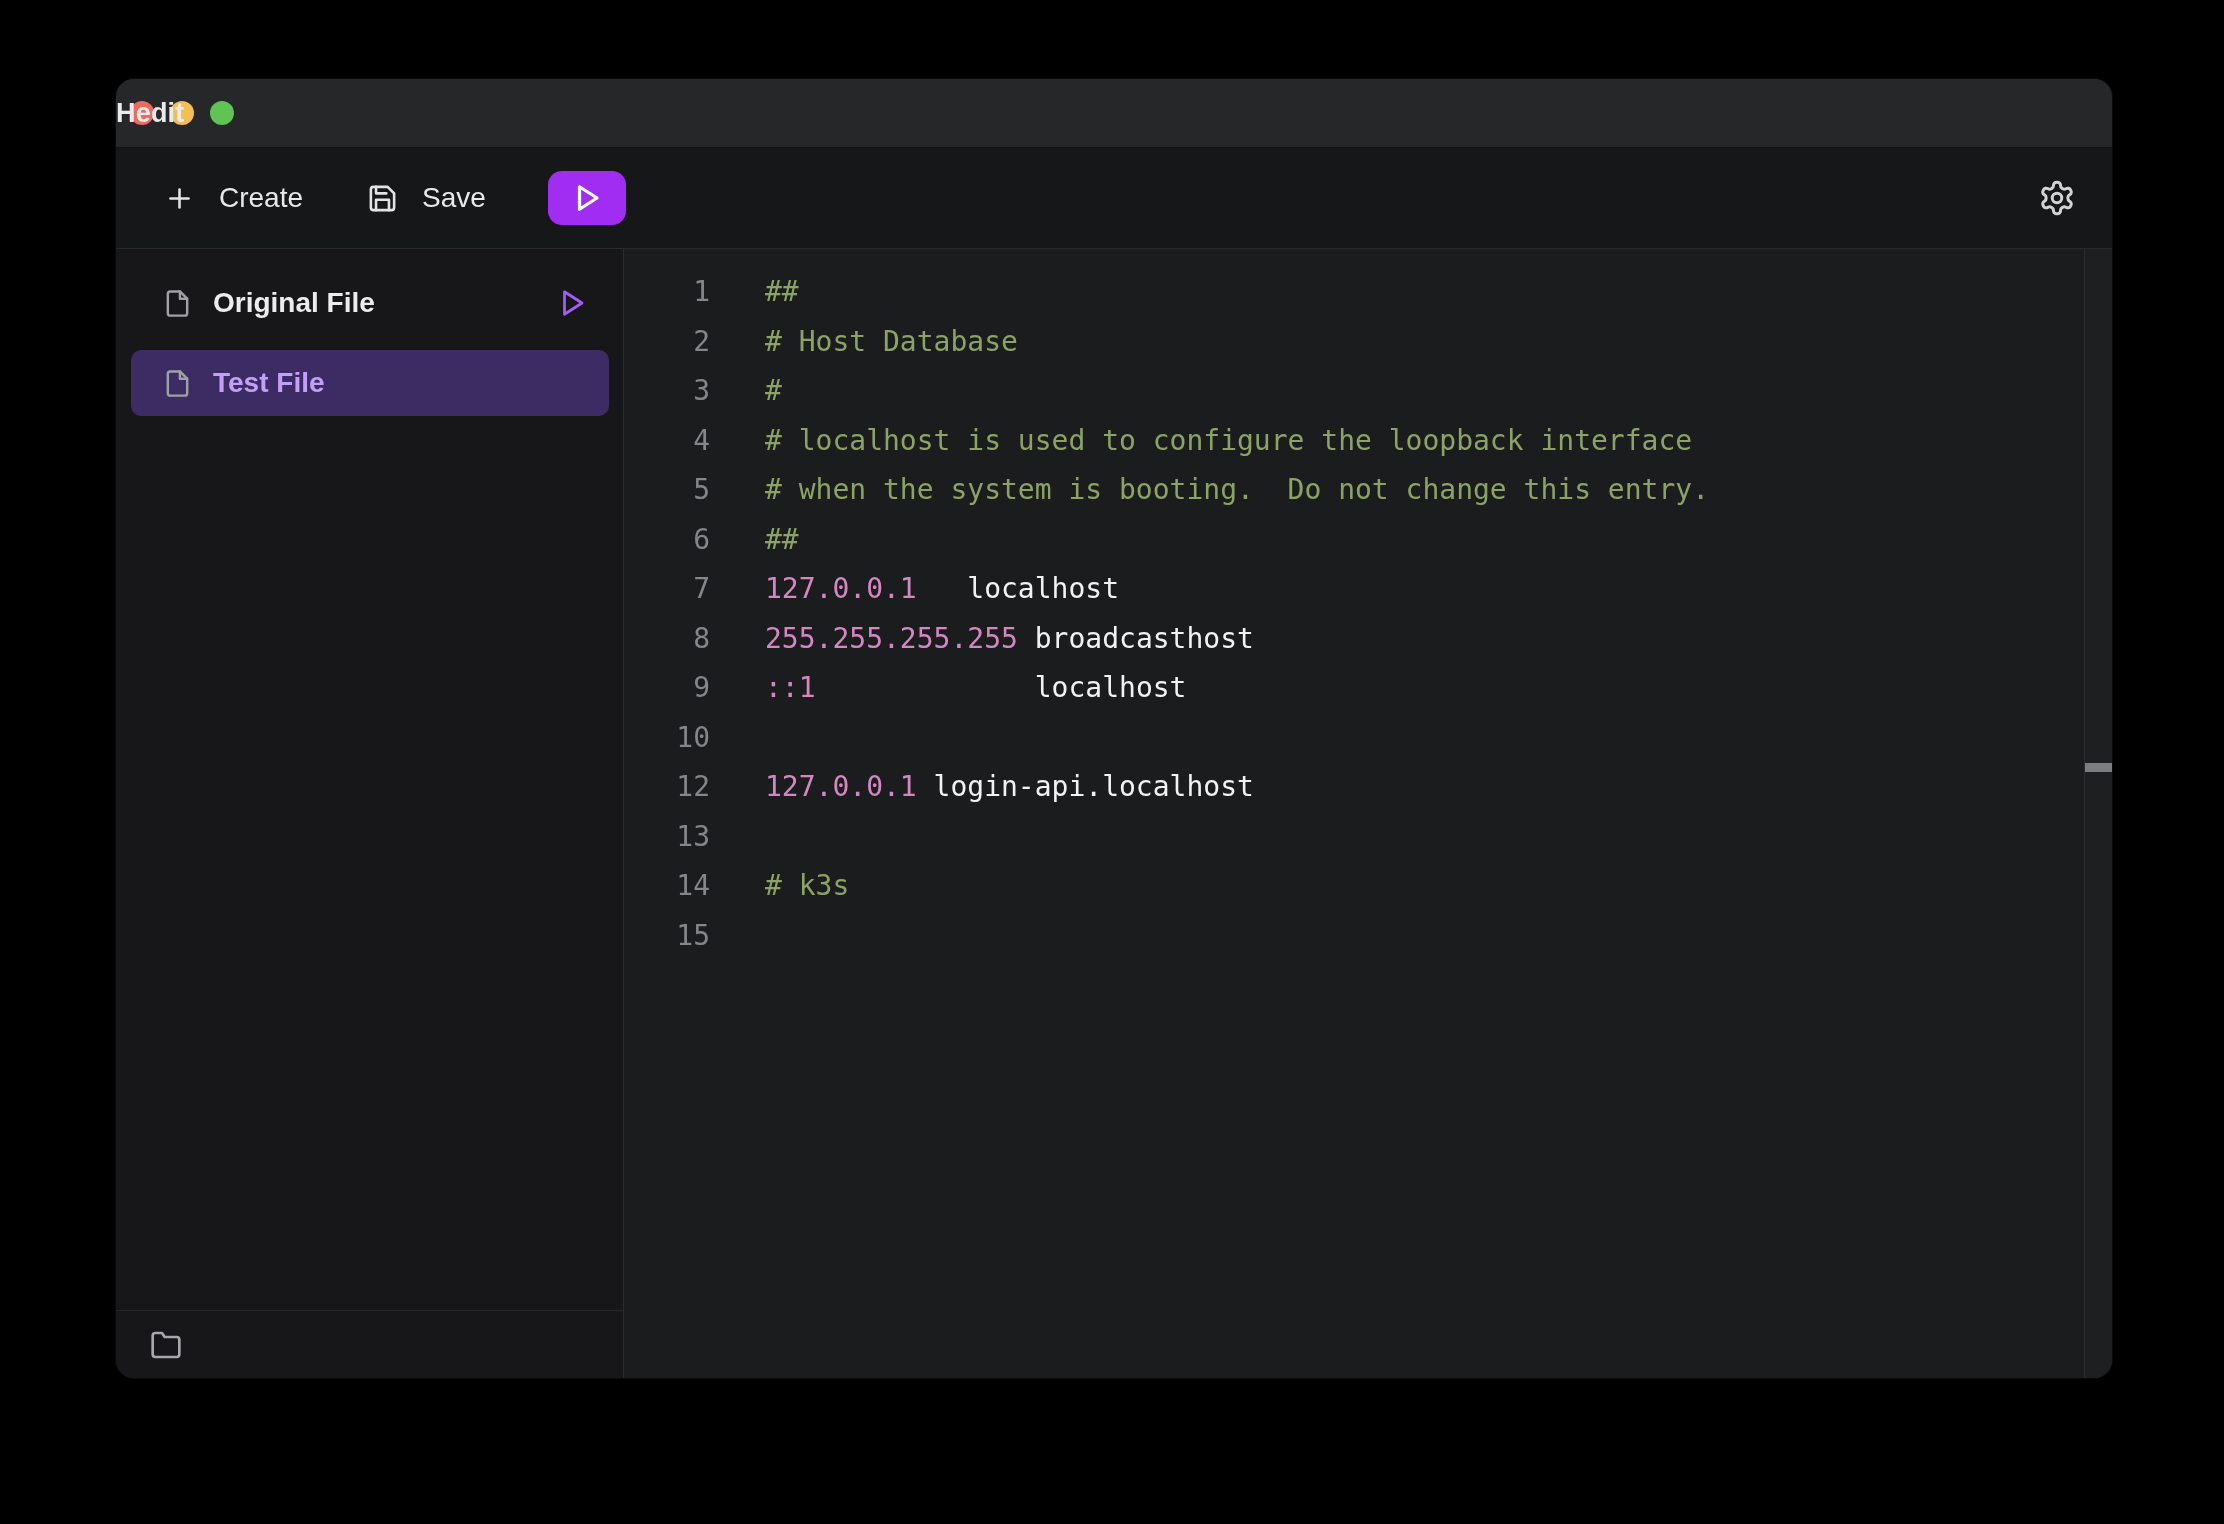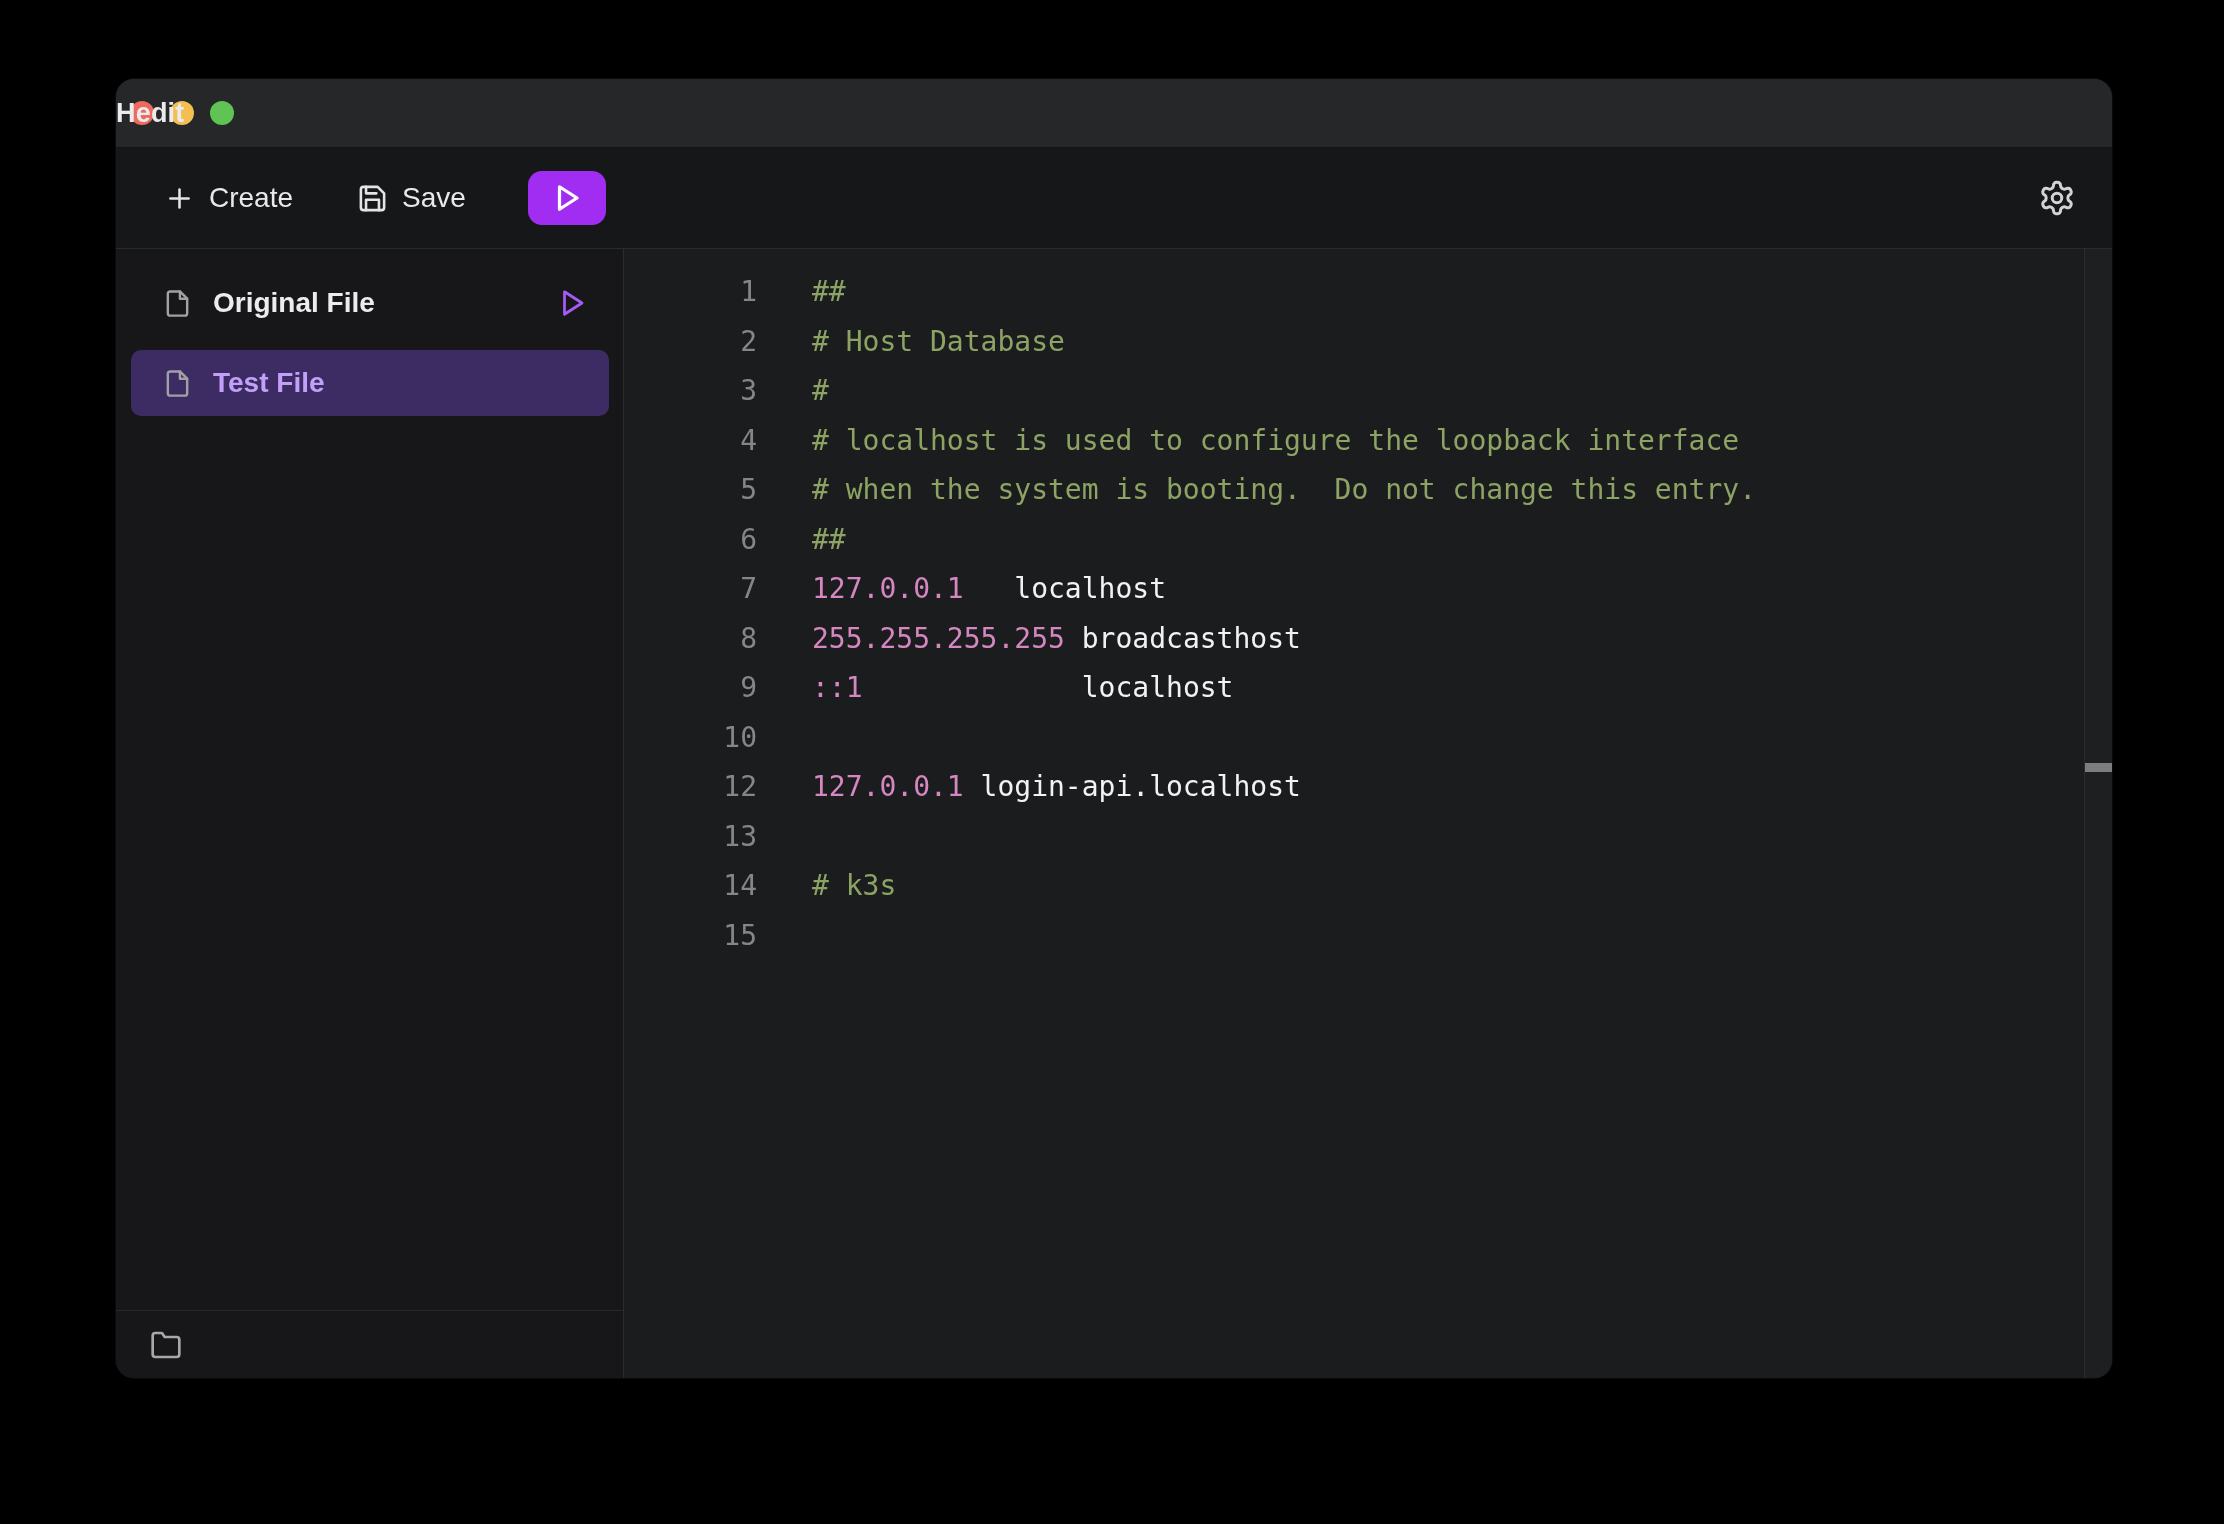--- a/index.html
+++ b/index.html
@@ -27,42 +27,42 @@
     color:#ebebed; font-size:27px; font-weight:700; letter-spacing:.2px;
   }
 
   
   .toolbar{
     height:101px; flex:0 0 101px; background:#161719;
     border-bottom:1px solid #2a2a2d;
     display:flex; align-items:center;
   }
   .tbtn{
-    display:flex; align-items:center; gap:14px; background:transparent; border:none;
+    display:flex; align-items:center; gap:24px; background:transparent; border:none;
     color:#e9e9eb; font-family:inherit; font-size:28px; font-weight:500; cursor:default;
   }
   .tbtn svg{ width:31px; height:31px; stroke:#e4e4e6; stroke-width:2; fill:none;
     stroke-linecap:round; stroke-linejoin:round; }
   .btn-create{ margin-left:48px; }
   .btn-save{ margin-left:64px; }
   .btn-run{
     margin-left:62px; width:78px; height:54px; border:none; border-radius:14px;
     background:var(--accent,#a12df2); display:flex; align-items:center; justify-content:center;
   }
   .btn-run svg{ width:30px; height:30px; stroke:#fff; stroke-width:2.6; fill:none;
     stroke-linecap:round; stroke-linejoin:round; }
   .btn-gear{
     margin-left:auto; margin-right:36px; background:transparent; border:none;
     display:flex; align-items:center; justify-content:center;
   }
   .btn-gear svg{ width:38px; height:38px; stroke:#d2d3d5; stroke-width:1.9; fill:none;
     stroke-linecap:round; stroke-linejoin:round; }
 
   
-  .content{ flex:1; display:flex; min-height:0;gap:47px; }
+  .content{ flex:1; display:flex; min-height:0; }
 
   .sidebar{
     width:508px; flex:0 0 508px; background:#171719; border-right:1px solid #2b2b2e;
     display:flex; flex-direction:column;
   }
   .filelist{ flex:1; padding:21px 14px 0 15px; }
   .file-item{
     height:66px; border-radius:10px; display:flex; align-items:center;
     padding-left:32px; margin-bottom:14px;
   }

